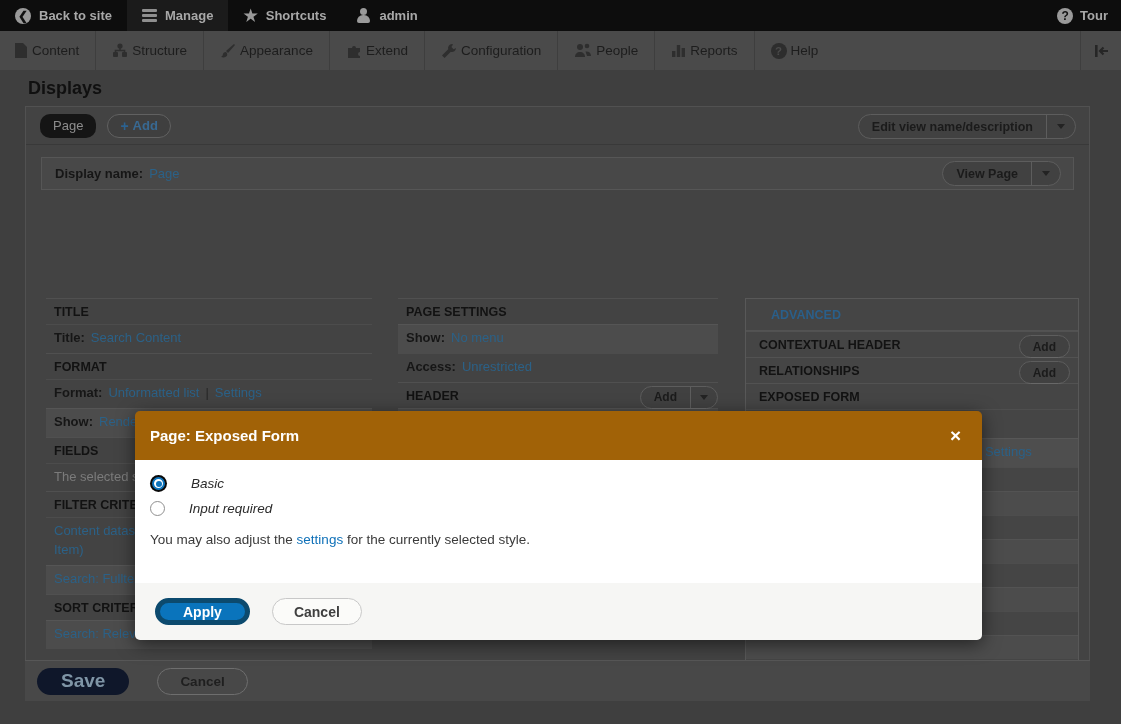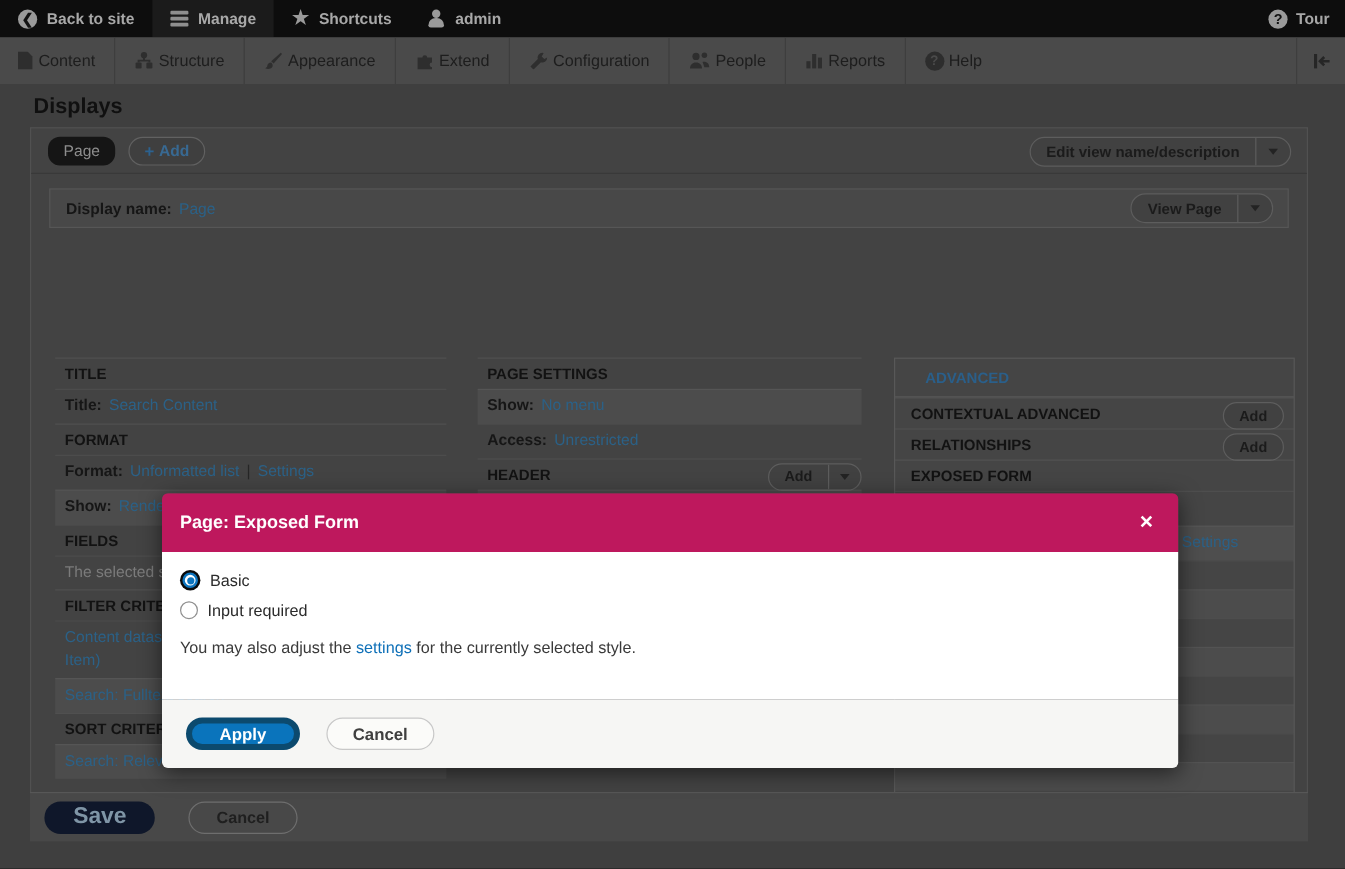--- a/index.html
+++ b/index.html
@@ -104,34 +104,34 @@
   .save-btn { height:27px; padding:0 24px; border-radius:14px; background:#0f172a;
               color:#7f95a6; font-size:19px; font-weight:bold; border:none;
               display:flex; align-items:center; cursor:pointer; }
   .cancel-btn { height:27px; padding:0 22px; border-radius:14px; background:transparent;
                 border:1px solid #6e6e6e; color:#1f1f1f; font-size:13.5px; font-weight:bold;
                 display:flex; align-items:center; cursor:pointer; }
 
   
   .modal { position:absolute; left:135px; top:411px; width:847px; border-radius:5px;
            overflow:hidden; box-shadow:0 4px 18px rgba(0,0,0,.55); z-index:50; }
-  .modal-header { height:49px; background:#be185d; display:flex; align-items:center; padding:0 15px; }
+  .modal-header { height:49px; background:#a16207; display:flex; align-items:center; padding:0 15px; }
   .modal-title { color:#ffffff; font-size:15px; font-weight:bold; }
   .modal-close { margin-left:auto; background:none; border:none; color:#ffffff; font-size:19px;
                  font-weight:bold; cursor:pointer; line-height:1; padding:2px 6px;
                  font-family:"Liberation Sans", sans-serif; }
   .modal-body { background:#ffffff; height:123px; padding:15px 15px 0; }
   .radio-row { display:flex; align-items:center; margin-bottom:9px; }
   .radio { display:inline-block; width:15px; height:15px; border-radius:50%; background:#fff;
            border:1px solid #8f8f8f; cursor:pointer; flex:0 0 auto; }
   .radio.selected { position:relative; width:13px; height:13px; border:2px solid #0d74bd;
                     box-shadow:0 0 0 2px #0a0a0a; margin:2px; }
   .radio.selected .dot { position:absolute; left:1.5px; top:1.5px; width:6px; height:6px;
                          border-radius:50%; background:#0d74bd; }
-  .radio-label { margin-left:8px; font-size:13.5px; color:#2b2b2b; }
+  .radio-label { margin-left:24px; font-size:13.5px; color:#2b2b2b;font-style:italic; }
   .modal-note { margin-top:16px; font-size:13.5px; color:#3a3a3a; }
   .modal-note .blue { color:#0e70b8; cursor:pointer; }
   .modal-footer { background:#f6f6f4; height:57px; display:flex; align-items:center;
                   gap:22px; padding:0 20px; }
   .apply-btn { height:27px; padding:0 23px; border-radius:14px; background:#0a74bc;
                border:5px solid #0c4a6e; color:#ffffff; font-size:14px; font-weight:bold;
                display:flex; align-items:center; cursor:pointer;
                font-family:"Liberation Sans", sans-serif; }
   .mcancel-btn { height:27px; padding:0 21px; border-radius:14px; background:#fbfbf9;
                  border:1px solid #c8c8c8; color:#3f3f3f; font-size:14px; font-weight:bold;
@@ -324,21 +324,21 @@
           <span class="main">Add</span>
         </span>
       </div>
     </div>
 
     <div class="adv">
       <div class="adv-title">
         <span>ADVANCED</span>
       </div>
       <div class="vheader">
-        <span>CONTEXTUAL ADVANCED</span>
+        <span>CONTEXTUAL HEADER</span>
         <span class="hbtn" style="right:8px;">
           <span class="main">Add</span>
         </span>
       </div>
       <div class="vheader">
         <span>RELATIONSHIPS</span>
         <span class="hbtn" style="right:8px;">
           <span class="main">Add</span>
         </span>
       </div>

